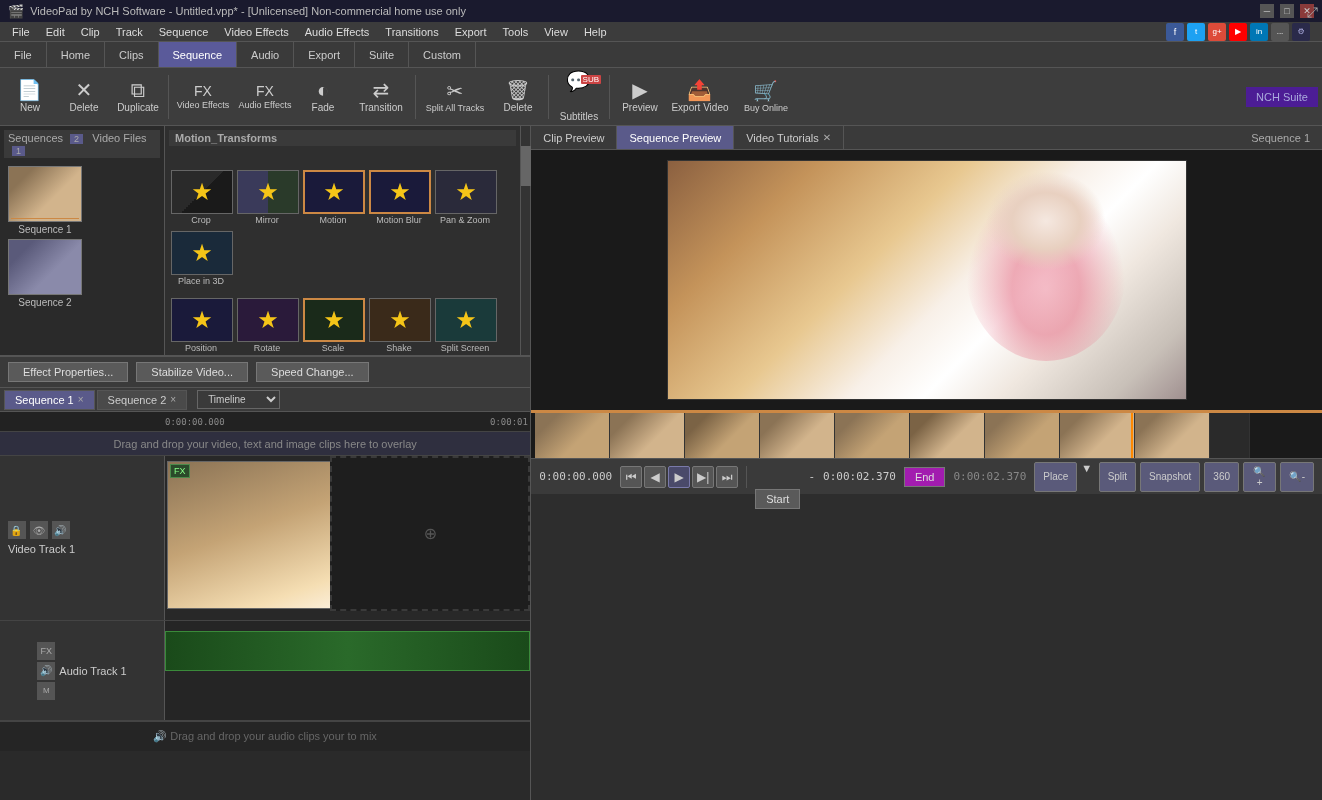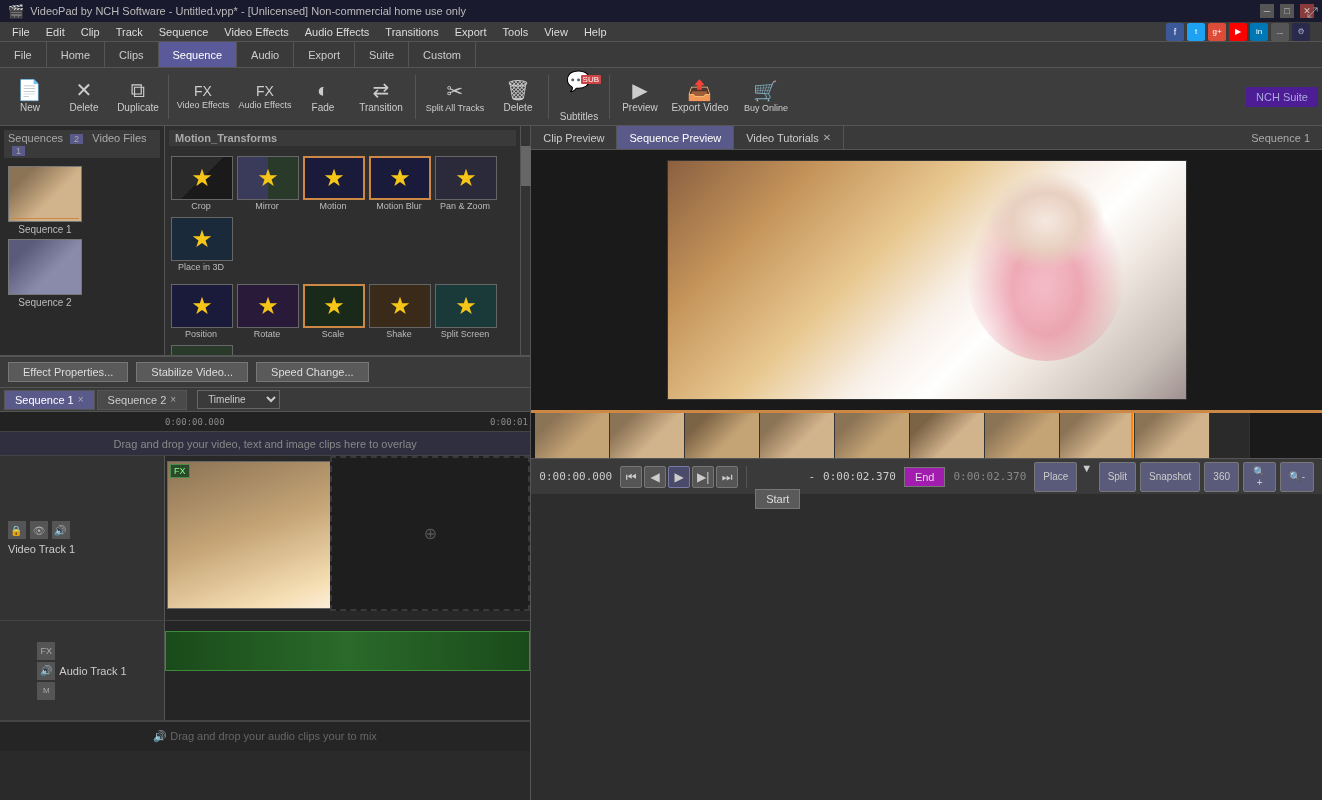--- a/index.html
+++ b/index.html
@@ -35,21 +35,21 @@
     
     #left-panel { width: 583px; display: flex; flex-direction: column; border-right: 1px solid #555; }
 
     
     #left-top { height: 230px; display: flex; border-bottom: 1px solid #555; }
     #sequences-panel { width: 165px; border-right: 1px solid #555; background: #2a2a2a; padding: 4px; }
     #sequences-panel .panel-header { color: #aaa; font-size: 11px; margin-bottom: 4px; padding: 2px 4px; background: #3a3a3a; }
     .seq-thumb { width: 74px; display: inline-block; text-align: center; margin: 2px; cursor: pointer; }
 
     #effects-panel { flex: 1; background: #2f2f2f; overflow-y: auto; padding: 4px; }
-    #effects-panel .panel-header { color: #aaa; font-size: 11px; background: #3a3a3a; padding: 2px 6px; margin-bottom: 8px; font-weight: bold; }
+    #effects-panel .panel-header { color: #aaa; font-size: 11px; background: #3a3a3a; padding: 2px 6px; margin-bottom: 22px; font-weight: bold; }
     .effects-grid { display: flex; flex-wrap: wrap; gap: 2px; margin-bottom: 8px; }
     .effect-item { width: 64px; text-align: center; cursor: pointer; padding: 2px; border-radius: 2px; }
     .effect-thumb { width: 62px; height: 44px; background: #444; border: 1px solid #666; display: flex; align-items: center; justify-content: center; font-size: 18px; position: relative; overflow: hidden; }
     .effect-label { font-size: 9px; color: #bbb; margin-top: 1px; }
 
     
     .effect-crop { background: linear-gradient(135deg, #2a2a2a 50%, #1a1a1a 50%); }
     .effect-mirror { background: linear-gradient(90deg, #3a3a5a 50%, #2a3a2a 50%); }
     .effect-motion { background: #1a1a3a; }
     .effect-motionblur { background: #1a1a3a; }

